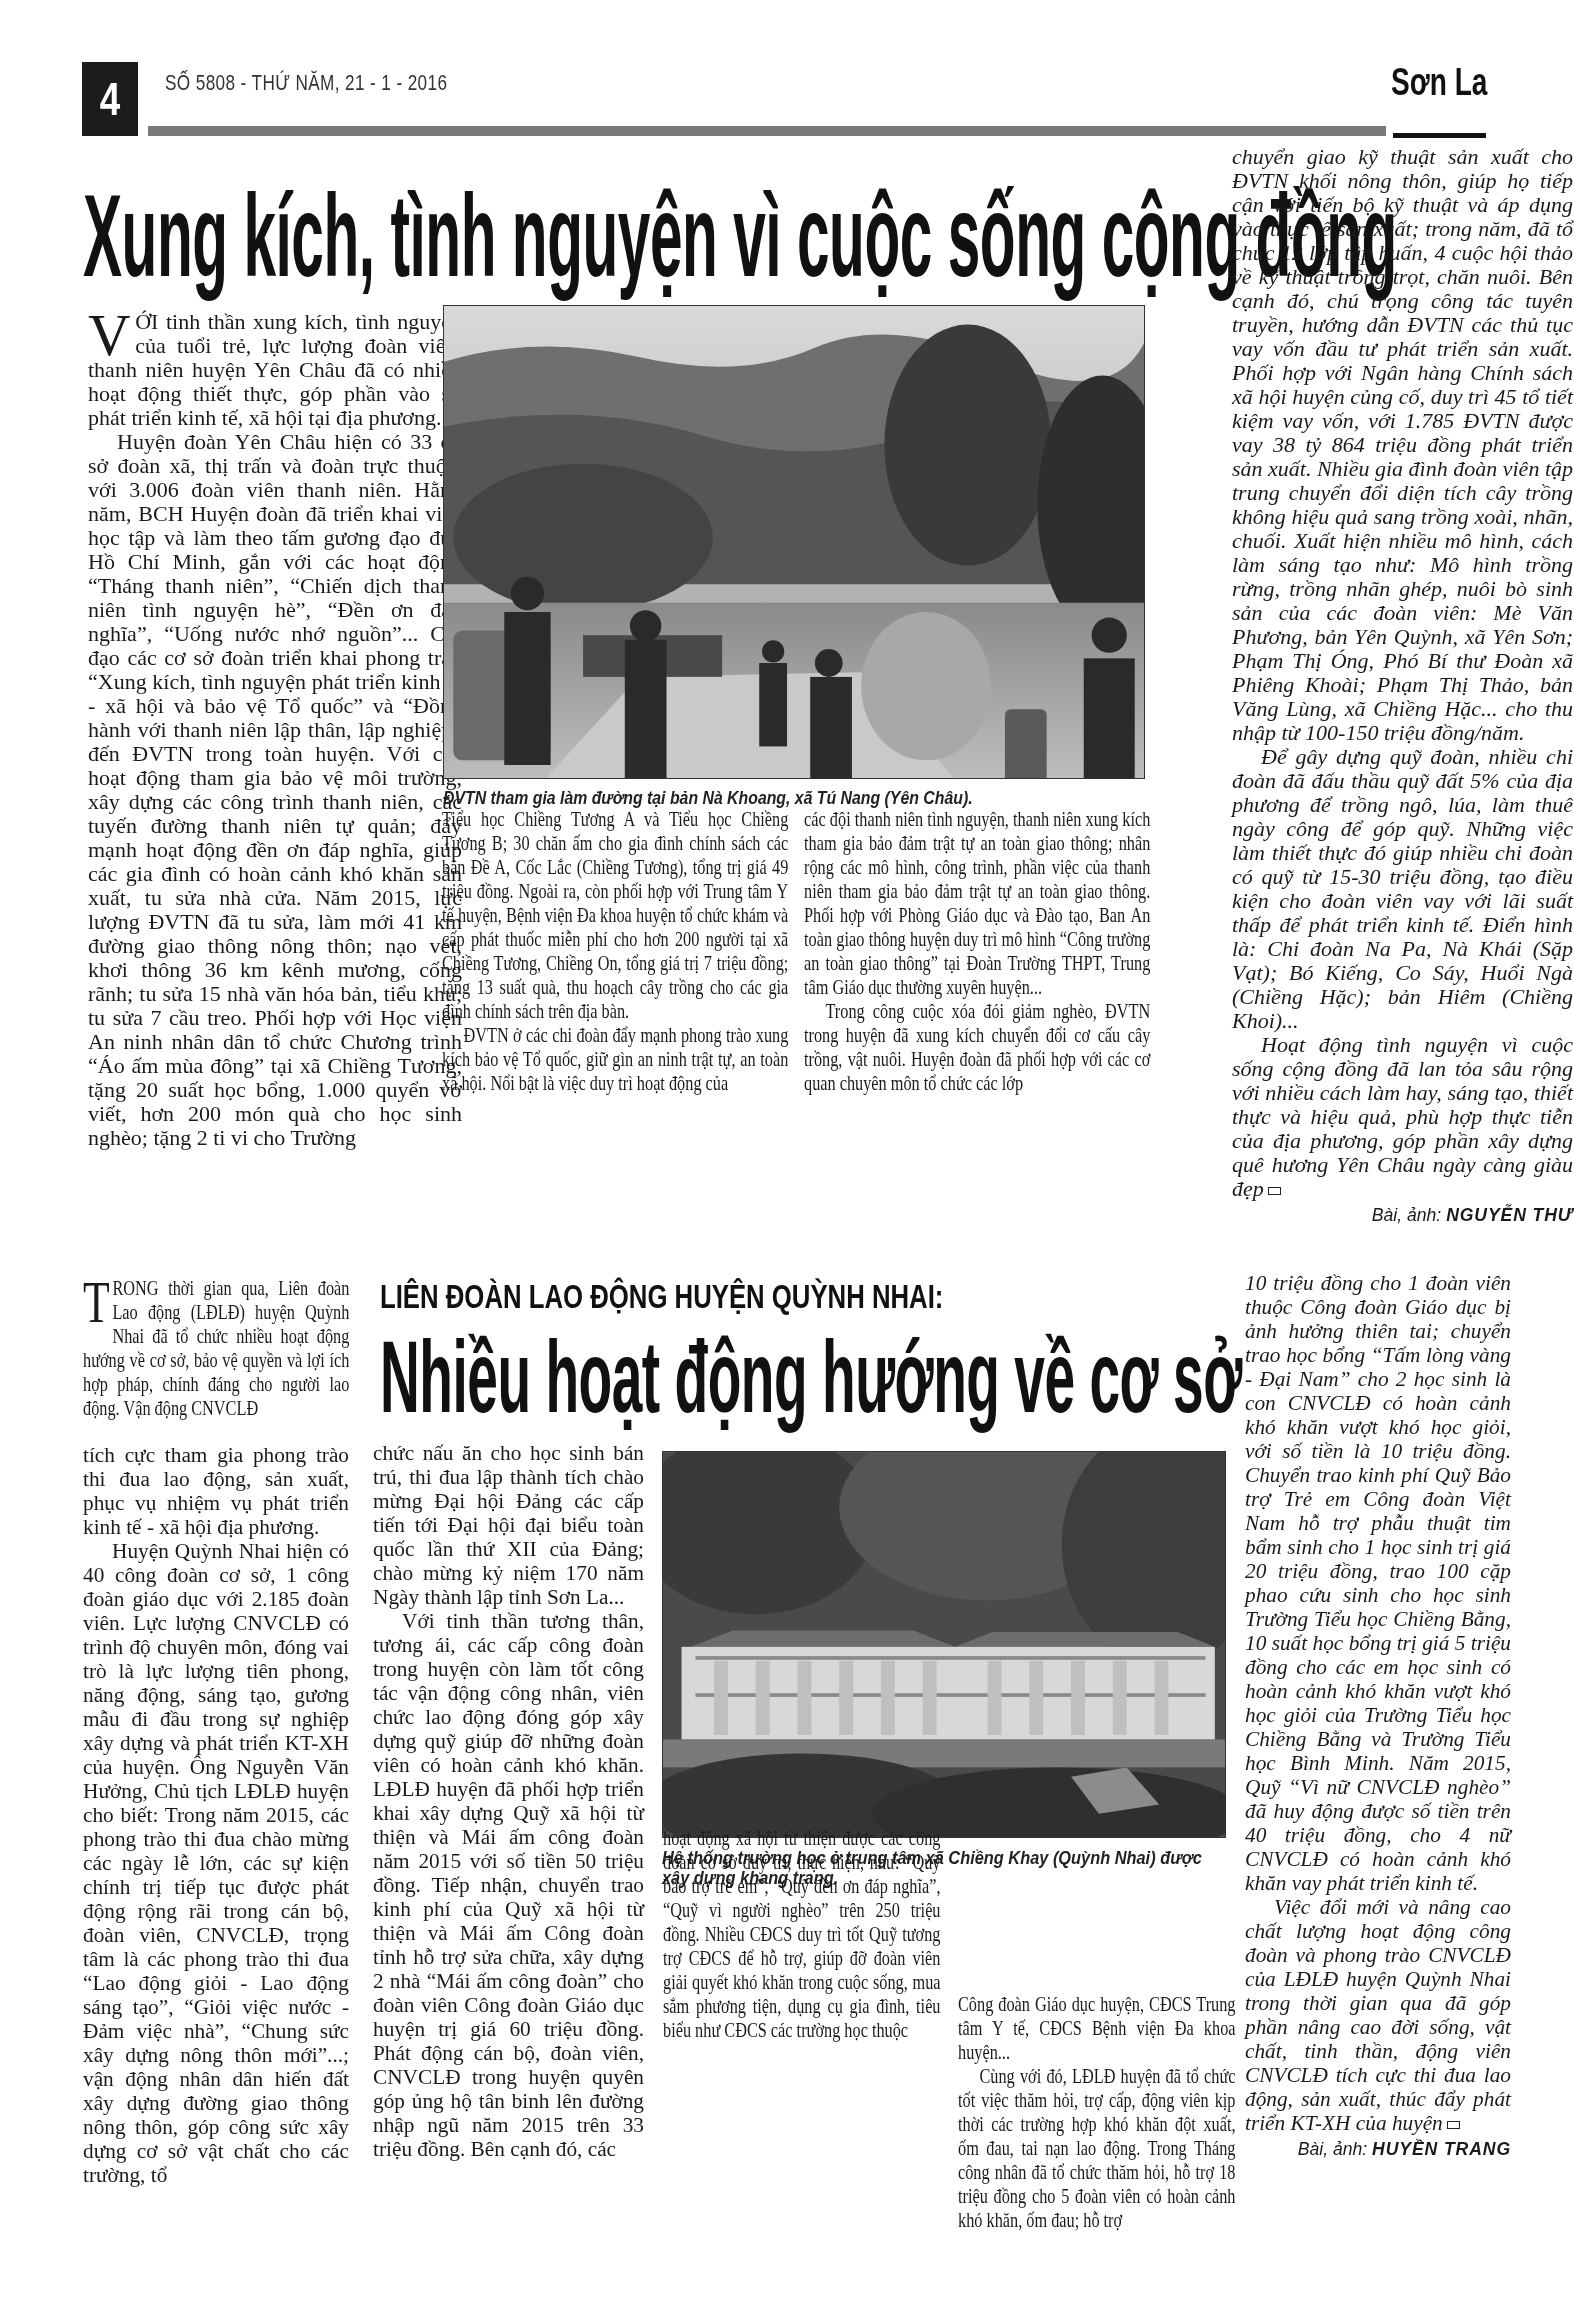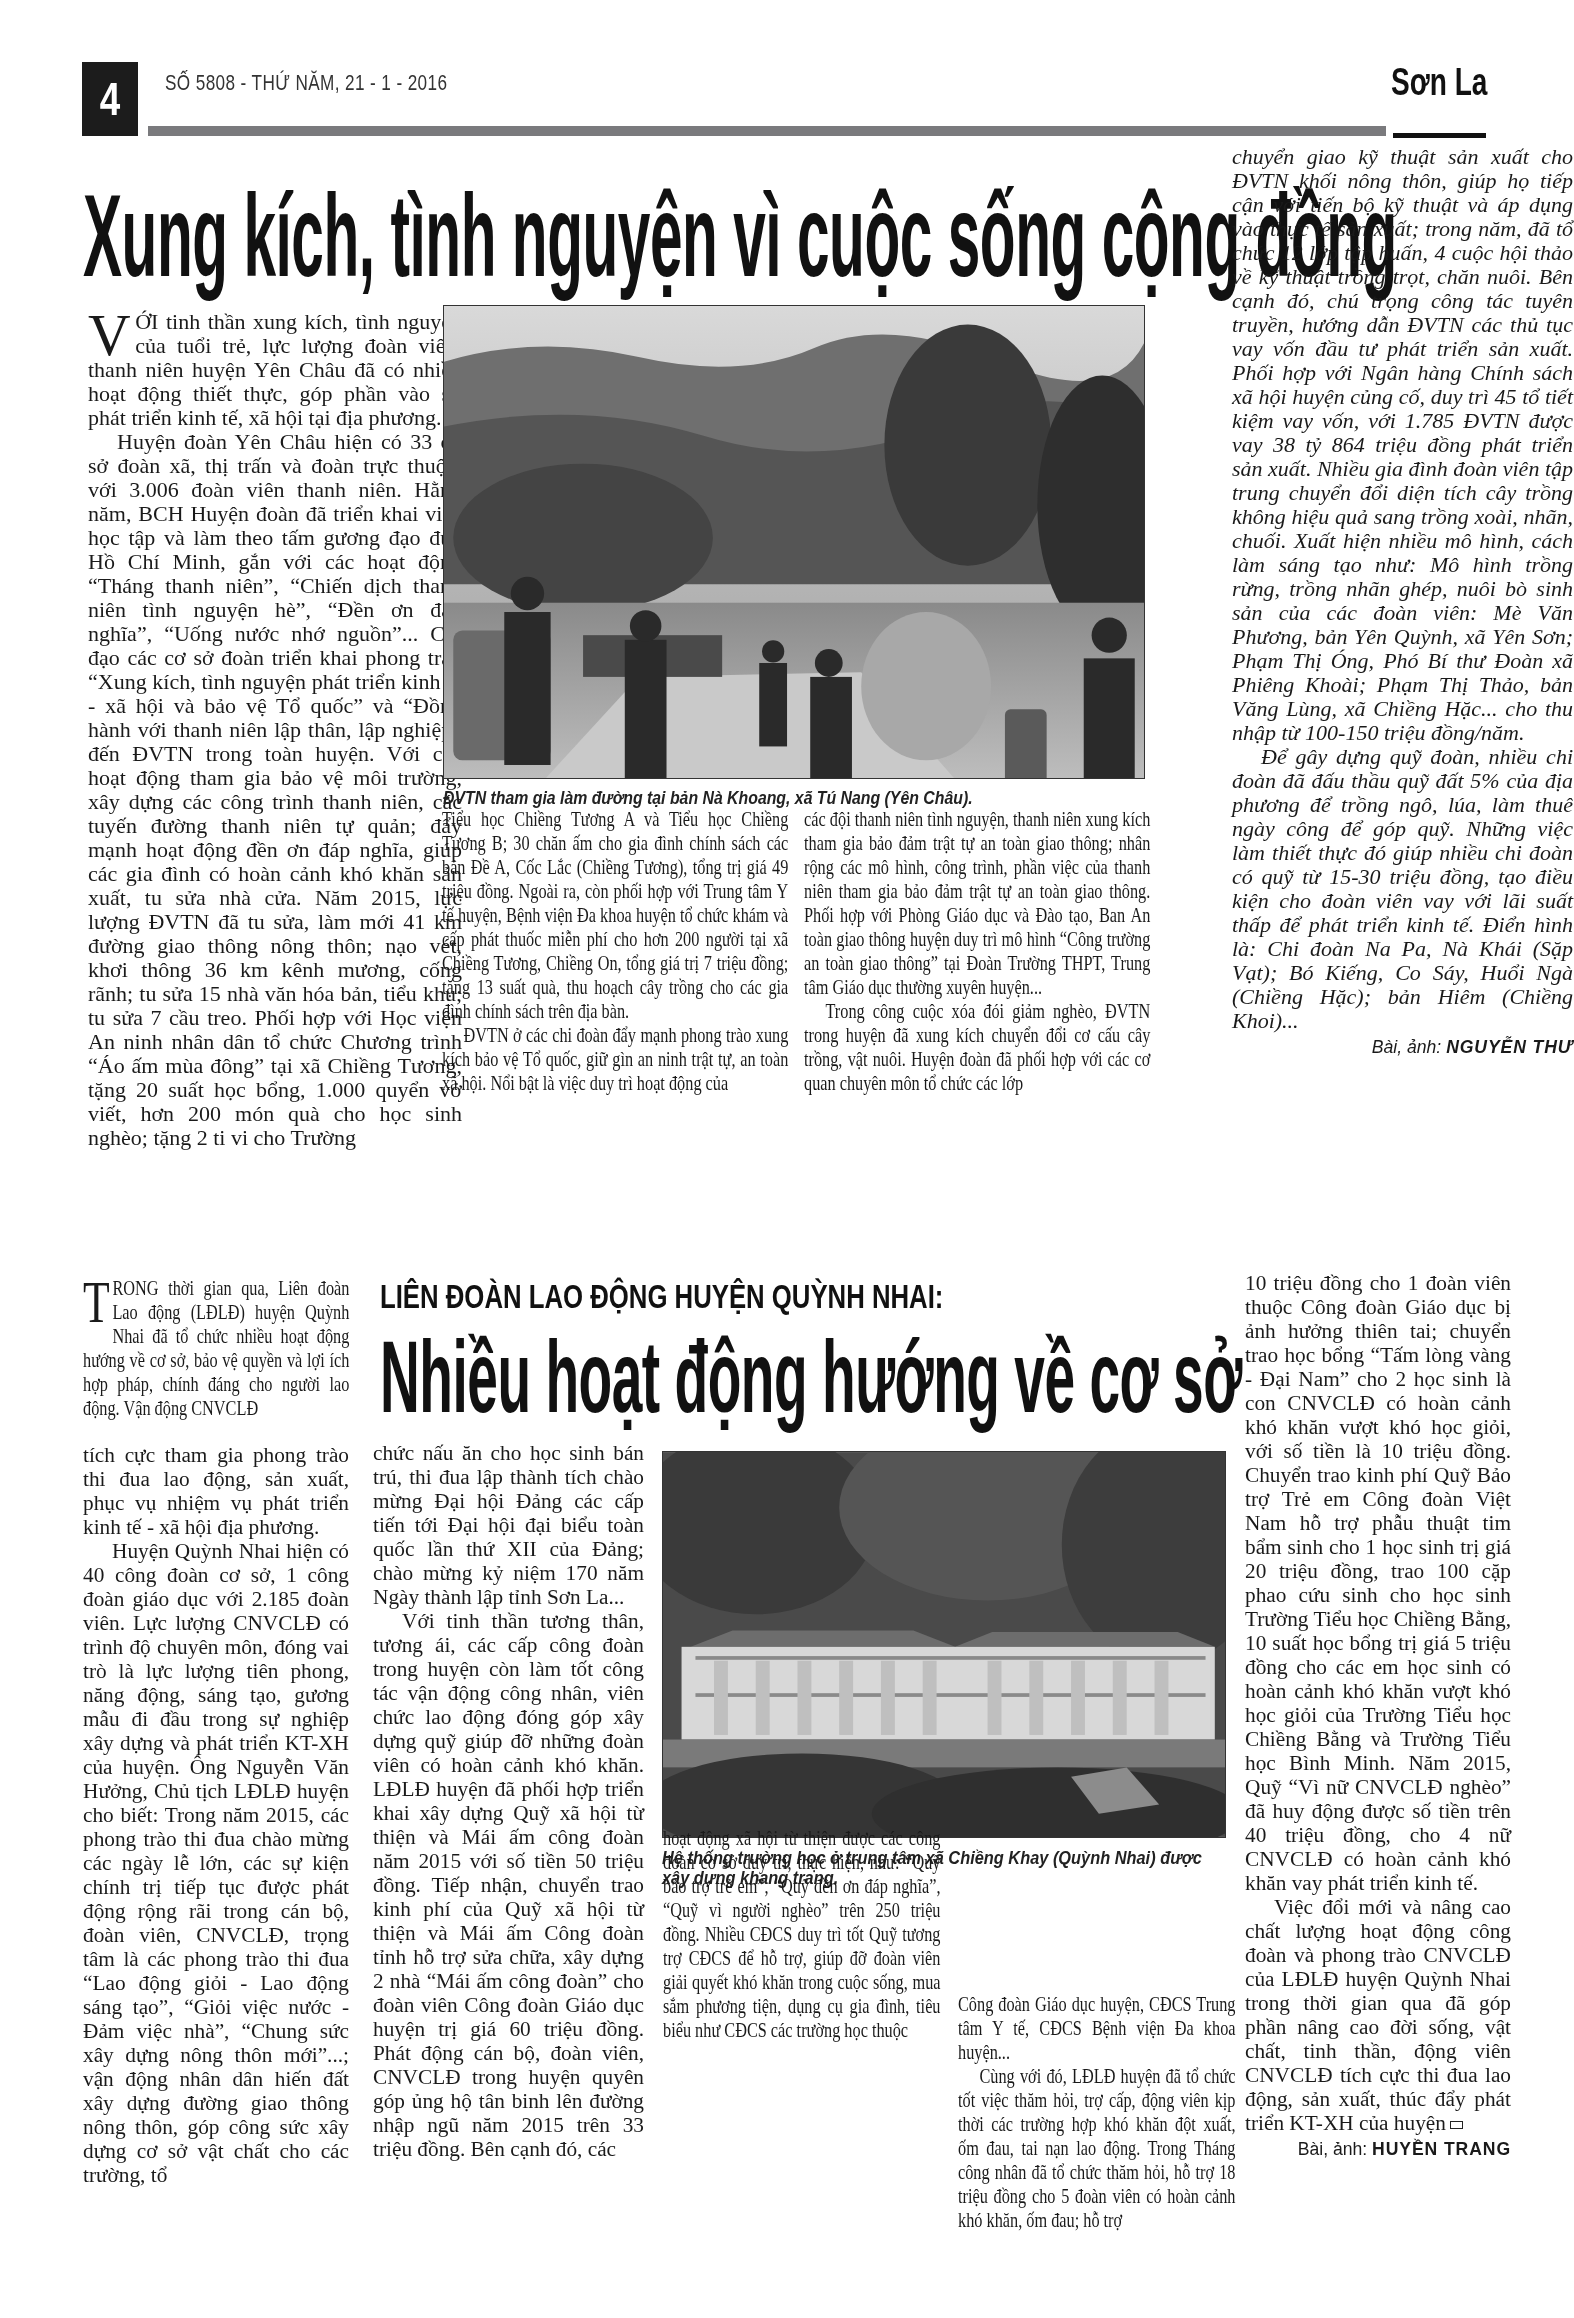--- a/index.html
+++ b/index.html
@@ -126,20 +126,21 @@
 <div class="col a1c3 body-narrow">
   <div class="narrow-inner">
     <p>các đội thanh niên tình nguyện, thanh niên xung kích tham gia bảo đảm trật tự an toàn giao thông; nhân rộng các mô hình, công trình, phần việc của thanh niên tham gia bảo đảm trật tự an toàn giao thông. Phối hợp với Phòng Giáo dục và Đào tạo, Ban An toàn giao thông huyện duy trì mô hình “Công trường an toàn giao thông” tại Đoàn Trường THPT, Trung tâm Giáo dục thường xuyên huyện...</p>
     <p class="indent">Trong công cuộc xóa đói giảm nghèo, ĐVTN trong huyện đã xung kích chuyển đổi cơ cấu cây trồng, vật nuôi. Huyện đoàn đã phối hợp với các cơ quan chuyên môn tổ chức các lớp</p>
   </div>
 </div>
 
 <div class="col a1c4 body-wide">
   <p>chuyển giao kỹ thuật sản xuất cho ĐVTN khối nông thôn, giúp họ tiếp cận với tiến bộ kỹ thuật và áp dụng vào thực tế sản xuất; trong năm, đã tổ chức 12 lớp tập huấn, 4 cuộc hội thảo về kỹ thuật trồng trọt, chăn nuôi. Bên cạnh đó, chú trọng công tác tuyên truyền, hướng dẫn ĐVTN các thủ tục vay vốn đầu tư phát triển sản xuất. Phối hợp với Ngân hàng Chính sách xã hội huyện củng cố, duy trì 45 tổ tiết kiệm vay vốn, với 1.785 ĐVTN được vay 38 tỷ 864 triệu đồng phát triển sản xuất. Nhiều gia đình đoàn viên tập trung chuyển đổi diện tích cây trồng không hiệu quả sang trồng xoài, nhãn, chuối. Xuất hiện nhiều mô hình, cách làm sáng tạo như: Mô hình trồng rừng, trồng nhãn ghép, nuôi bò sinh sản của các đoàn viên: Mè Văn Phương, bản Yên Quỳnh, xã Yên Sơn; Phạm Thị Óng, Phó Bí thư Đoàn xã Phiêng Khoài; Phạm Thị Thảo, bản Văng Lùng, xã Chiềng Hặc... cho thu nhập từ 100-150 triệu đồng/năm.</p>
   <p class="indent">Để gây dựng quỹ đoàn, nhiều chi đoàn đã đấu thầu quỹ đất 5% của địa phương để trồng ngô, lúa, làm thuê ngày công để góp quỹ. Những việc làm thiết thực đó giúp nhiều chi đoàn có quỹ từ 15-30 triệu đồng, tạo điều kiện cho đoàn viên vay với lãi suất thấp để phát triển kinh tế. Điển hình là: Chi đoàn Na Pa, Nà Khái (Sặp Vạt); Bó Kiếng, Co Sáy, Huổi Ngà (Chiềng Hặc); bản Hiêm (Chiềng Khoi)...</p>
+  <p class="indent"><span>Hoạt động tình nguyện vì cuộc sống cộng đồng đã lan tỏa sâu rộng với nhiều cách làm hay, sáng tạo, thiết thực và hiệu quả, phù hợp thực tiễn của địa phương, góp phần xây dựng quê hương Yên Châu ngày càng giàu đẹp</span><span class="endbox"></span></p>
   <div class="byline">
     <span>Bài, ảnh:</span>
     <b>NGUYỄN THƯ</b>
   </div>
 </div>
 
 <div class="col a2c1b body-narrow" style="width:266px; left:83px; top:1276px;">
   <div style="width:360px; transform: scaleX(0.74); transform-origin:left top;">
     <p><span class="dropcap2">T</span><span>RONG thời gian qua, Liên đoàn Lao động (LĐLĐ) huyện Quỳnh Nhai đã tổ chức nhiều hoạt động hướng về cơ sở, bảo vệ quyền và lợi ích hợp pháp, chính đáng cho người lao động. Vận động CNVCLĐ</span></p>
   </div>
@@ -198,21 +199,21 @@
   </div>
 </div>
 
 <div class="col a2c4 body-narrow" style="width:375px;">
   <div class="narrow-inner" style="width:375px;">
     <p>Công đoàn Giáo dục huyện, CĐCS Trung tâm Y tế, CĐCS Bệnh viện Đa khoa huyện...</p>
     <p class="indent">Cùng với đó, LĐLĐ huyện đã tổ chức tốt việc thăm hỏi, trợ cấp, động viên kịp thời các trường hợp khó khăn đột xuất, ốm đau, tai nạn lao động. Trong Tháng công nhân đã tổ chức thăm hỏi, hỗ trợ 18 triệu đồng cho 5 đoàn viên có hoàn cảnh khó khăn, ốm đau; hỗ trợ</p>
   </div>
 </div>
 
-<div class="col a2c5 body-wide" style="font-size:21.3px;">
+<div class="col a2c5 body-wide" style="font-size:21.3px;font-style:italic;">
   <p>10 triệu đồng cho 1 đoàn viên thuộc Công đoàn Giáo dục bị ảnh hưởng thiên tai; chuyển trao học bổng “Tấm lòng vàng - Đại Nam” cho 2 học sinh là con CNVCLĐ có hoàn cảnh khó khăn vượt khó học giỏi, với số tiền là 10 triệu đồng. Chuyển trao kinh phí Quỹ Bảo trợ Trẻ em Công đoàn Việt Nam hỗ trợ phẫu thuật tim bẩm sinh cho 1 học sinh trị giá 20 triệu đồng, trao 100 cặp phao cứu sinh cho học sinh Trường Tiểu học Chiềng Bằng, 10 suất học bổng trị giá 5 triệu đồng cho các em học sinh có hoàn cảnh khó khăn vượt khó học giỏi của Trường Tiểu học Chiềng Bằng và Trường Tiểu học Bình Minh. Năm 2015, Quỹ “Vì nữ CNVCLĐ nghèo” đã huy động được số tiền trên 40 triệu đồng, cho 4 nữ CNVCLĐ có hoàn cảnh khó khăn vay phát triển kinh tế.</p>
   <p class="indent"><span>Việc đổi mới và nâng cao chất lượng hoạt động công đoàn và phong trào CNVCLĐ của LĐLĐ huyện Quỳnh Nhai trong thời gian qua đã góp phần nâng cao đời sống, vật chất, tinh thần, động viên CNVCLĐ tích cực thi đua lao động, sản xuất, thúc đẩy phát triển KT-XH của huyện</span><span class="endbox"></span></p>
   <div class="byline">
     <span>Bài, ảnh:</span>
     <b>HUYỀN TRANG</b>
   </div>
 </div>
 
 
 </body></html>

